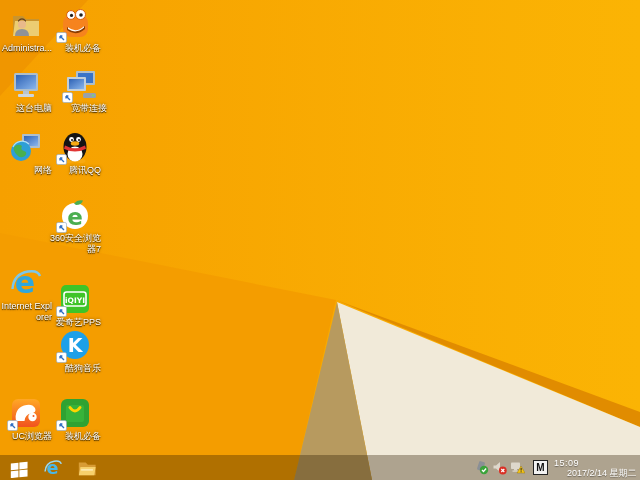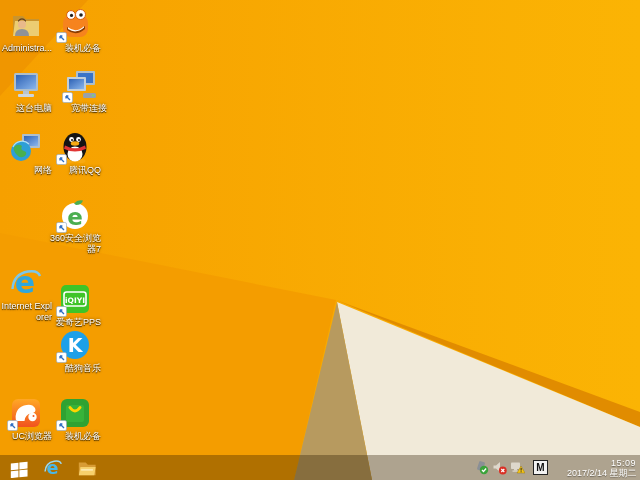--- a/index.html
+++ b/index.html
@@ -27,21 +27,21 @@
   .tb-btn{height:25px;display:flex;align-items:center;justify-content:center;}
   #start-btn{width:34px;margin-left:2px;}
   .tb-app{width:34px;}
   #tray{position:absolute;right:0;top:0;height:25px;display:flex;align-items:center;}
   .tray-ic{width:15px;height:15px;margin-right:3px;}
   #ime-box{
     width:13px;height:13px;background:#f2f2f2;border:1px solid #222;
     font-size:10px;font-weight:bold;color:#111;line-height:13px;text-align:center;
     margin:0 6px 0 5px;
   }
-  #clock{width:82px;margin-right:4px;color:#fff;font-size:9px;line-height:10px;text-align:right;
+  #clock{width:82px;margin-right:4px;color:#fff;font-size:9px;line-height:10px;text-align:left;
          text-shadow:0 1px 1px rgba(0,0,0,.4);}
   #clock .time{letter-spacing:.5px;}
   #clock .date{white-space:nowrap;margin-left:13px;}
 </style>
 </head>
 <body>
 
 <div id="screen">
 
   <svg id="wall" width="640" height="480">

